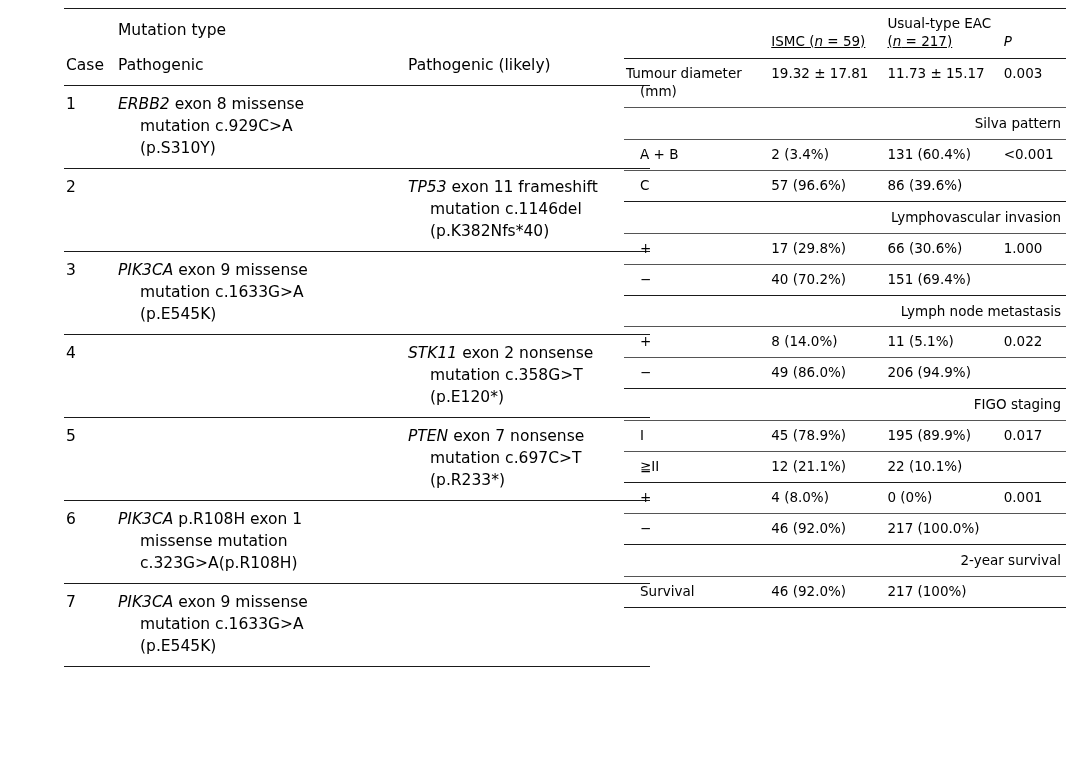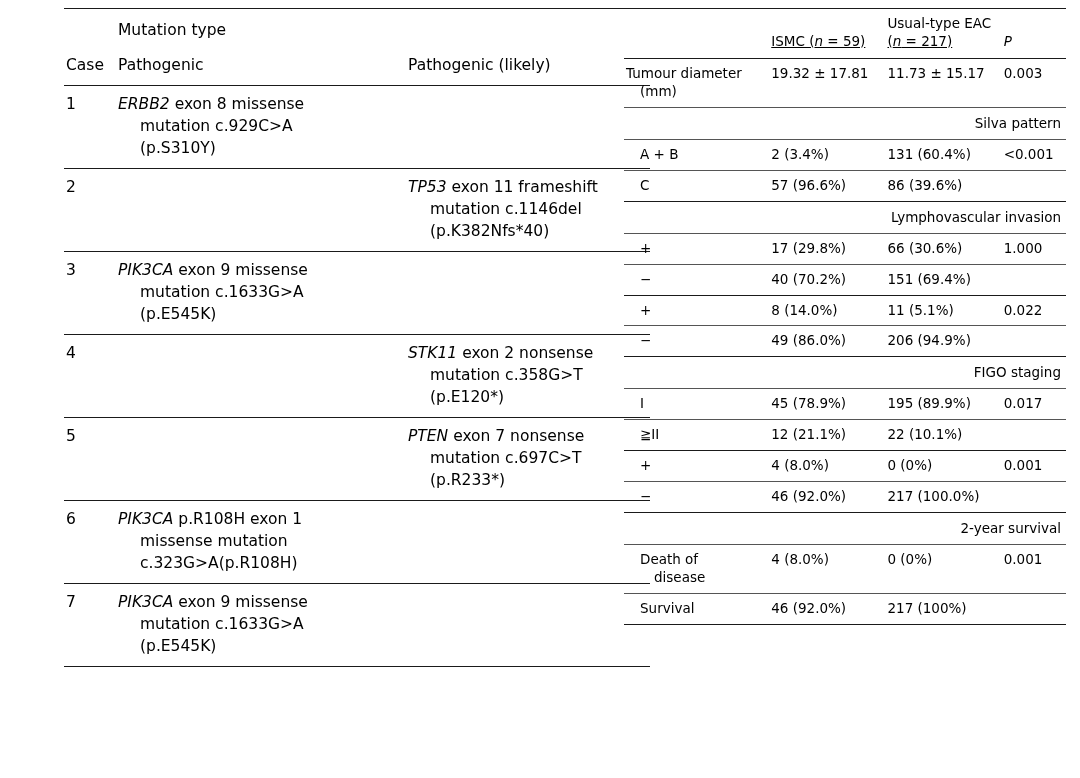--- a/index.html
+++ b/index.html
@@ -241,20 +241,23 @@
           <td>66 (30.6%)</td>
           <td>1.000</td>
         </tr>
         <tr class="row-rule-dark">
           <td class="sub">−</td>
           <td>40 (70.2%)</td>
           <td>151 (69.4%)</td>
           <td></td>
         </tr>
 
+        <tr class="section row-rule">
+          <td colspan="4">Lymph node metastasis</td>
+        </tr>
         <tr class="row-rule">
           <td class="sub">+</td>
           <td>8 (14.0%)</td>
           <td>11 (5.1%)</td>
           <td>0.022</td>
         </tr>
         <tr class="row-rule-dark">
           <td class="sub">−</td>
           <td>49 (86.0%)</td>
           <td>206 (94.9%)</td>
@@ -286,29 +289,20 @@
         <tr class="row-rule-dark">
           <td class="sub">−</td>
           <td>46 (92.0%)</td>
           <td>217 (100.0%)</td>
           <td></td>
         </tr>
 
         <tr class="section row-rule">
           <td colspan="4">2-year survival</td>
         </tr>
-        <tr class="row-rule">
-          <td class="sub">
-            <span>Death of</span>
-            <span class="ind-sub">disease</span>
-          </td>
-          <td>4 (8.0%)</td>
-          <td>0 (0%)</td>
-          <td>0.001</td>
-        </tr>
         <tr class="bottom-rule">
           <td class="sub">Survival</td>
           <td>46 (92.0%)</td>
           <td>217 (100%)</td>
           <td></td>
         </tr>
       </tbody>
     </table>
   </div>
 

